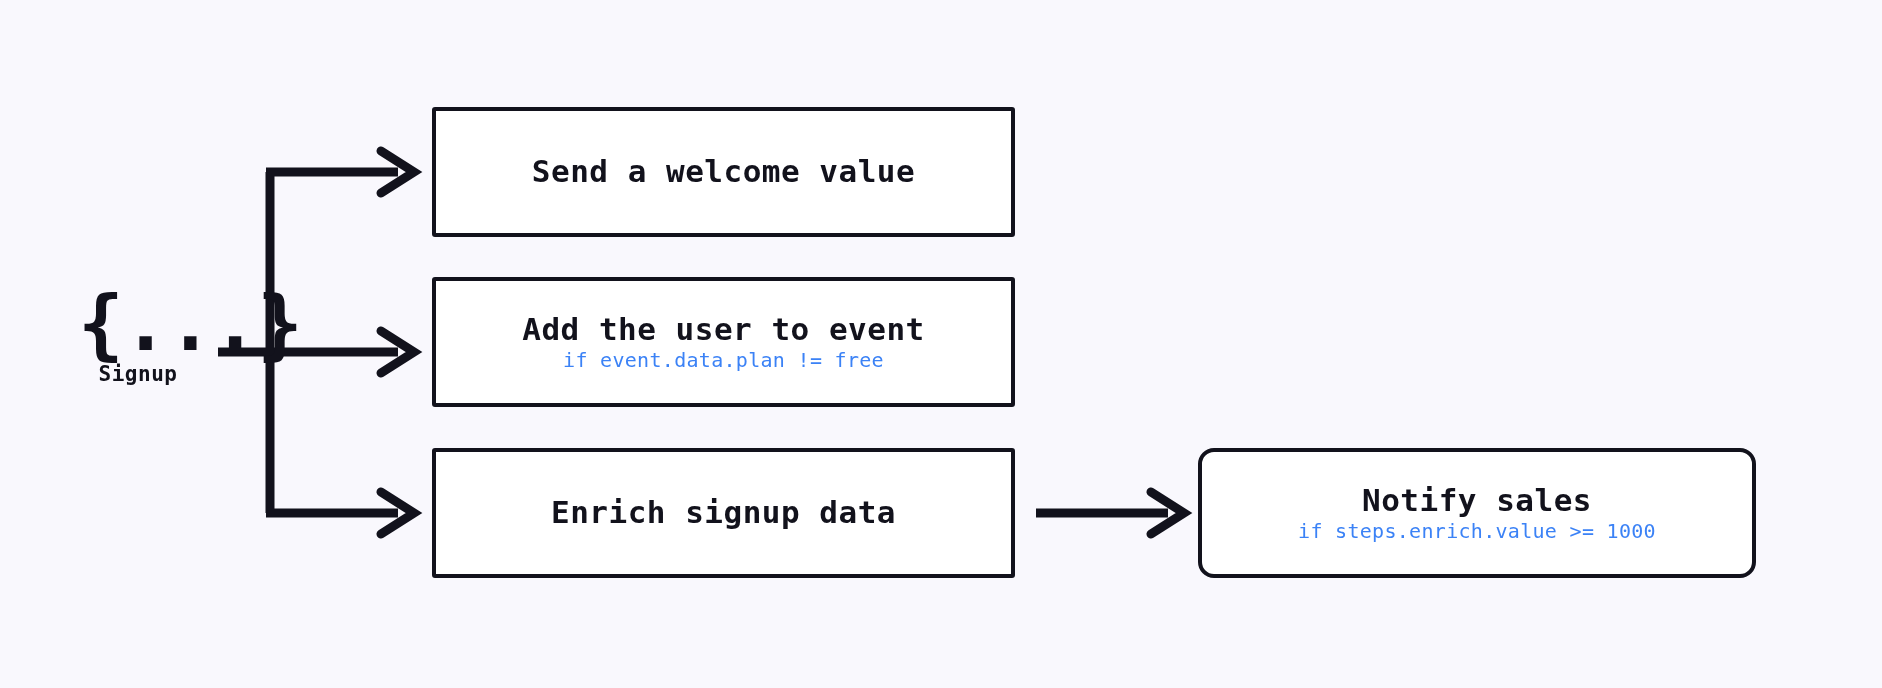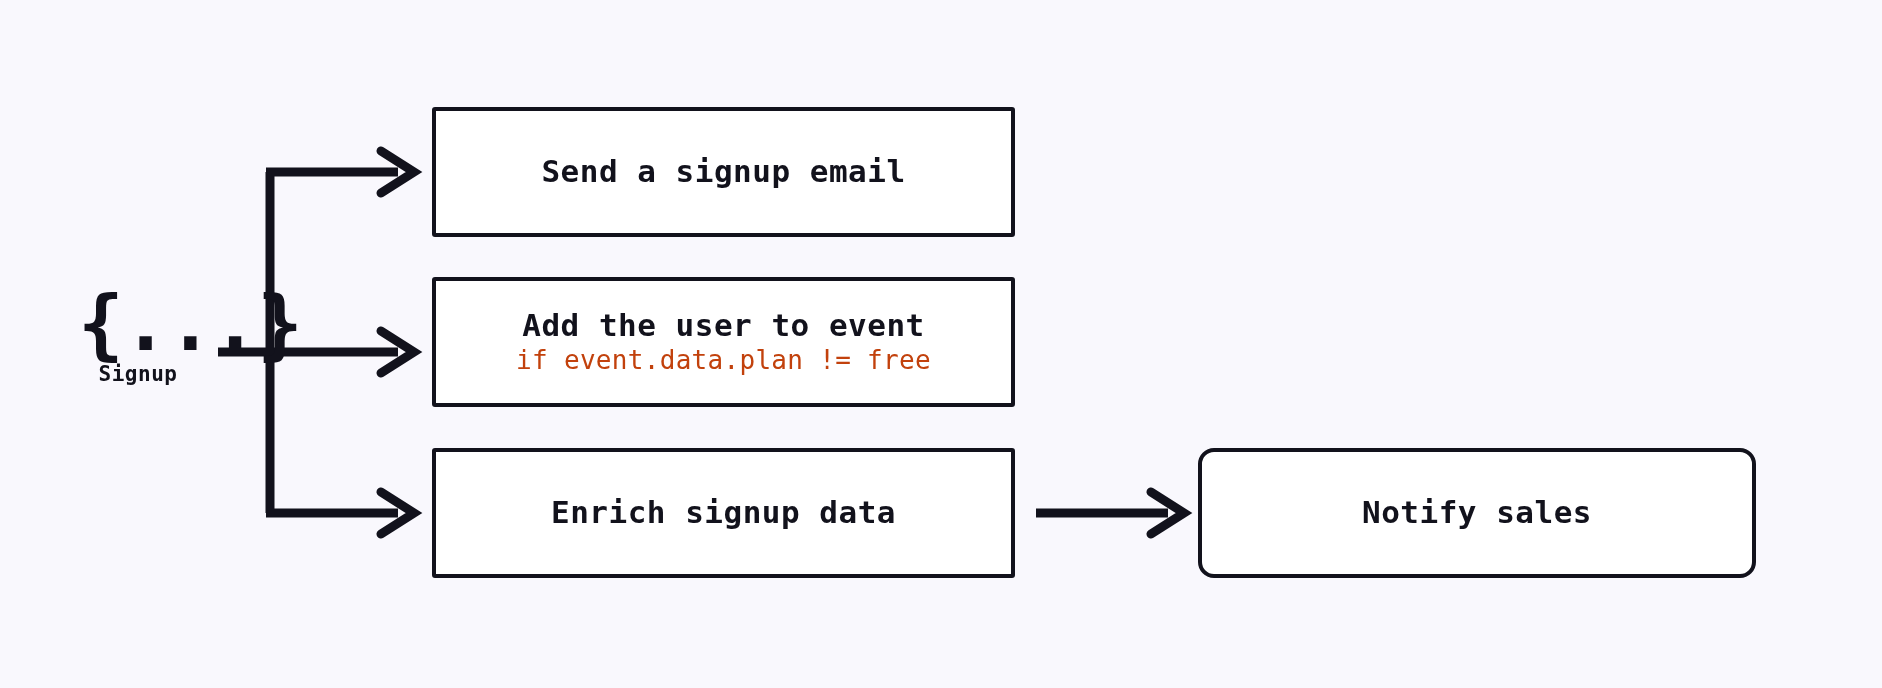--- a/index.html
+++ b/index.html
@@ -68,23 +68,23 @@
     font-size: 31px;
     font-weight: bold;
     color: #12121c;
     line-height: 1.15;
     letter-spacing: 0.5px;
     white-space: nowrap;
   }
   .step-cond {
     margin-top: 2px;
     font-family: "DejaVu Sans Mono", "Liberation Mono", monospace;
-    font-size: 26px;
+    font-size: 20px;
     font-weight: normal;
-    color: #c2410c;
+    color: #3b82f6;
     line-height: 1.15;
     letter-spacing: 0.3px;
     white-space: nowrap;
   }
   .step-cond:empty {
     display: none;
   }
 
   #step-welcome { left: 432px; top: 107px;  width: 583px; height: 130px; }
   #step-stripe  { left: 432px; top: 277px;  width: 583px; height: 130px; }
@@ -114,31 +114,32 @@
     <path d="M 1036 513 L 1168 513" fill="none" stroke="#12121c" stroke-width="9"></path>
     <path d="M 1151 492 L 1184 513 L 1151 534" fill="none" stroke="#12121c" stroke-width="9" stroke-linecap="round" stroke-linejoin="miter"></path>
   </svg>
 
   <div class="trigger">
     <div class="trigger-glyph">{...}</div>
     <div class="trigger-label">Signup</div>
   </div>
 
   <div class="step" id="step-welcome">
-    <div class="step-title">Send a signup email</div>
+    <div class="step-title">Send a welcome value</div>
 
   </div>
 
   <div class="step" id="step-stripe">
     <div class="step-title">Add the user to event</div>
     <div class="step-cond">if event.data.plan != free</div>
   </div>
 
   <div class="step" id="step-enrich">
     <div class="step-title">Enrich signup data</div>
 
   </div>
 
   <div class="step" id="step-notify">
     <div class="step-title">Notify sales</div>
+    <div class="step-cond">if steps.enrich.value &gt;= 1000</div>
   </div>
 
 </div>
 
 </body></html>

